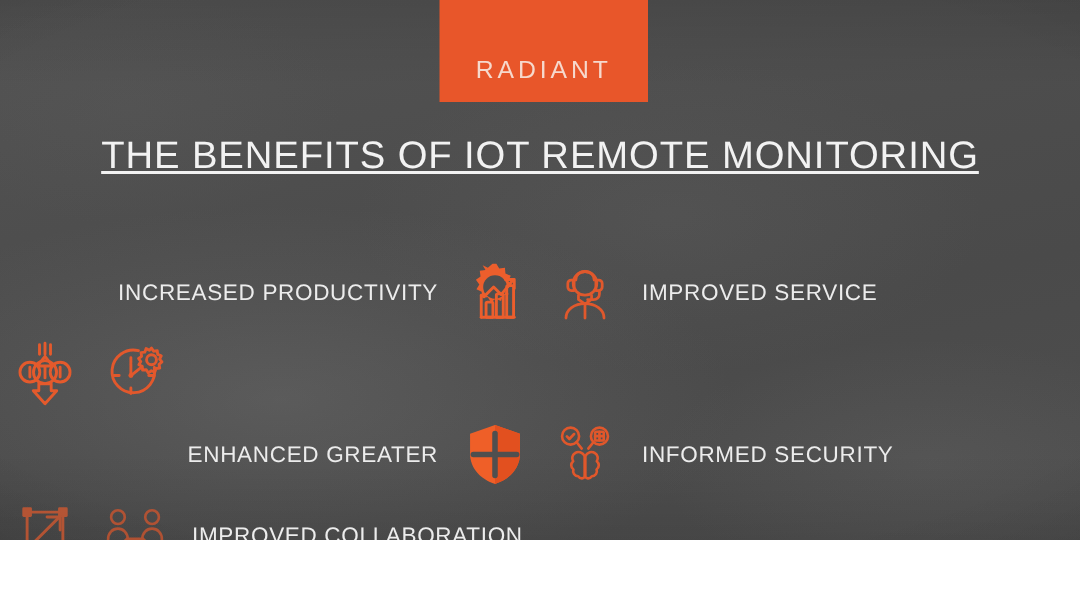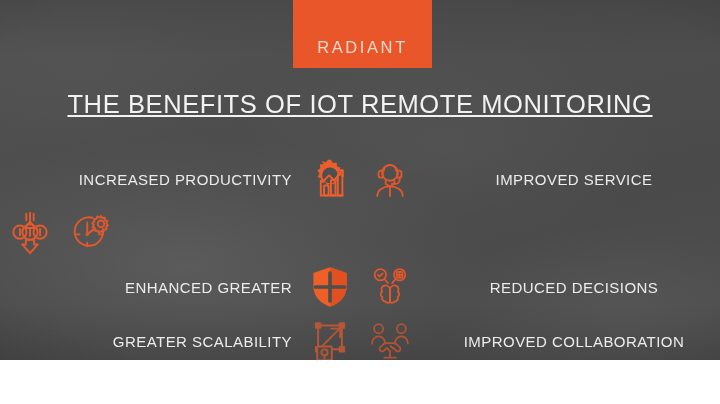--- a/index.html
+++ b/index.html
@@ -64,35 +64,35 @@
     letter-spacing:.6px;
     font-weight:400;
     white-space:nowrap;
     z-index:4;
     text-decoration:underline;
   }
 
   
   #benefits {
     position:absolute;
-    left:0; right:0; top:152px;
+    left:0; right:0; top:168px;
     z-index:4;
   }
   .benefit-row {
     display:flex;
     align-items:center;
     height:54px;
   }
   .cell {
     display:flex;
     align-items:center;
     height:54px;
   }
   .cell.left  { width:300px; justify-content:flex-end; }
-  .cell.right { width:300px; justify-content:center; }
+  .cell.right { width:300px; justify-content:flex-start; }
 
   .icon-slot {
     width:60px; height:54px;
     display:flex; align-items:center; justify-content:center;
     flex:0 0 60px;
   }
   .icon-slot svg { display:block; }
 
   .benefit-label {
     color:#ececec;
@@ -207,28 +207,25 @@
           <circle cx="35" cy="10" r="6.5"></circle>
           <rect x="31.7" y="6.7" width="6.6" height="6.6" rx="1"></rect>
           <path d="M35 6.7v6.6M31.7 10h6.6"></path>
           <path d="M17.5 14.5l4 5M30.5 14.5l-4 5"></path>
           <path d="M24 25.5c-2-3.5-5.2-4.2-7.6-2.6-2.4 1.5-2.6 4.4-1.4 6.2-2 1.6-2 4.8.2 6.3-.9 2.5.8 5.2 3.6 5.2 1.6 2.3 4.6 2.1 5.2-.4z"></path>
           <path d="M24 25.5c2-3.5 5.2-4.2 7.6-2.6 2.4 1.5 2.6 4.4 1.4 6.2 2 1.6 2 4.8-.2 6.3.9 2.5-.8 5.2-3.6 5.2-1.6 2.3-4.6 2.1-5.2-.4z"></path>
           <path d="M24 25.5v14.7"></path>
         </svg>
       </div>
       <div class="cell right">
-        <span class="benefit-label">REDUCED DECISIONS</span>
+        <span class="benefit-label">INFORMED SECURITY</span>
       </div>
     </div>
 
     <div class="benefit-row dim">
-      <div class="cell left">
-        <span class="benefit-label">GREATER SCALABILITY</span>
-      </div>
       <div class="icon-slot">
         <svg width="44" height="44" viewBox="0 0 48 48" fill="none" stroke="#de5a2e" stroke-width="2.1" stroke-linecap="round" stroke-linejoin="round">
           <path d="M11 7h26v26H11z"></path>
           <g fill="#de5a2e" stroke="none">
             <rect x="7.5" y="3.5" width="7" height="7" rx="1"></rect>
             <rect x="33.5" y="3.5" width="7" height="7" rx="1"></rect>
             <rect x="7.5" y="29.5" width="7" height="7" rx="1"></rect>
             <rect x="33.5" y="29.5" width="7" height="7" rx="1"></rect>
           </g>
           <path d="M13.5 31.5L34 11"></path>

